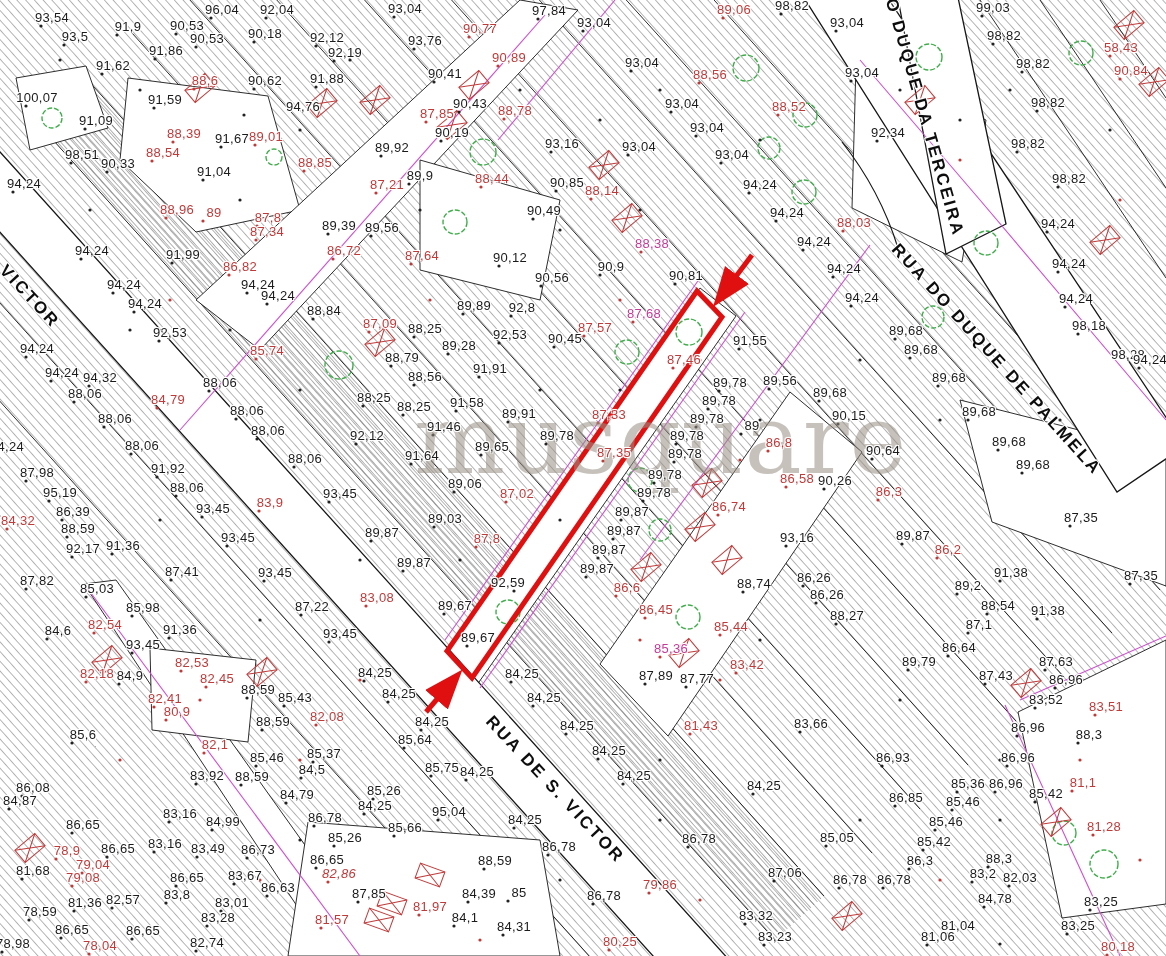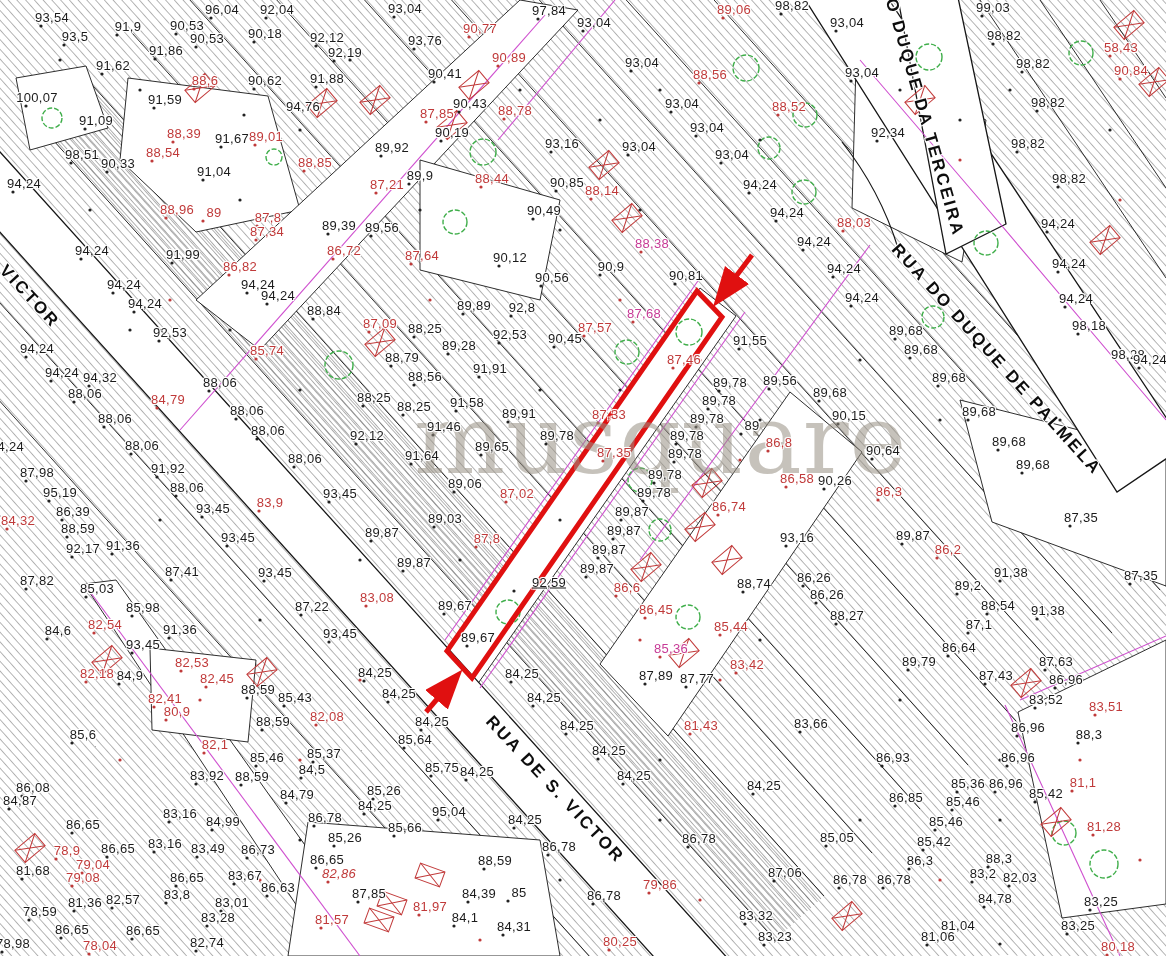--- a/index.html
+++ b/index.html
@@ -782,21 +782,21 @@
       <span class="lbl k" style="left: 422px; top: 455px;">91,64</span>
       <span class="lbl k" style="left: 492px; top: 446px;">89,65</span>
       <span class="lbl k" style="left: 305px; top: 458px;">88,06</span>
       <span class="lbl k" style="left: 465px; top: 483px;">89,06</span>
       <span class="lbl r" style="left: 517px; top: 493px;">87,02</span>
       <span class="lbl k" style="left: 340px; top: 493px;">93,45</span>
       <span class="lbl k" style="left: 445px; top: 518px;">89,03</span>
       <span class="lbl r" style="left: 487px; top: 538px;">87,8</span>
       <span class="lbl k" style="left: 382px; top: 532px;">89,87</span>
       <span class="lbl k" style="left: 414px; top: 562px;">89,87</span>
-      <span class="lbl k" style="left: 549px; top: 582px; text-decoration: underline;">92,59</span>
+      <span class="lbl k" style="left: 508px; top: 582px;">92,59</span>
       <span class="lbl r" style="left: 377px; top: 597px;">83,08</span>
       <span class="lbl k" style="left: 312px; top: 606px;">87,22</span>
       <span class="lbl k" style="left: 455px; top: 605px;">89,67</span>
       <span class="lbl k" style="left: 340px; top: 633px;">93,45</span>
       <span class="lbl k" style="left: 478px; top: 637px;">89,67</span>
       <span class="lbl r" style="left: 595px; top: 327px;">87,57</span>
       <span class="lbl k" style="left: 750px; top: 340px;">91,55</span>
       <span class="lbl r" style="left: 684px; top: 359px;">87,46</span>
       <span class="lbl k" style="left: 730px; top: 382px;">89,78</span>
       <span class="lbl k" style="left: 780px; top: 380px;">89,56</span>

